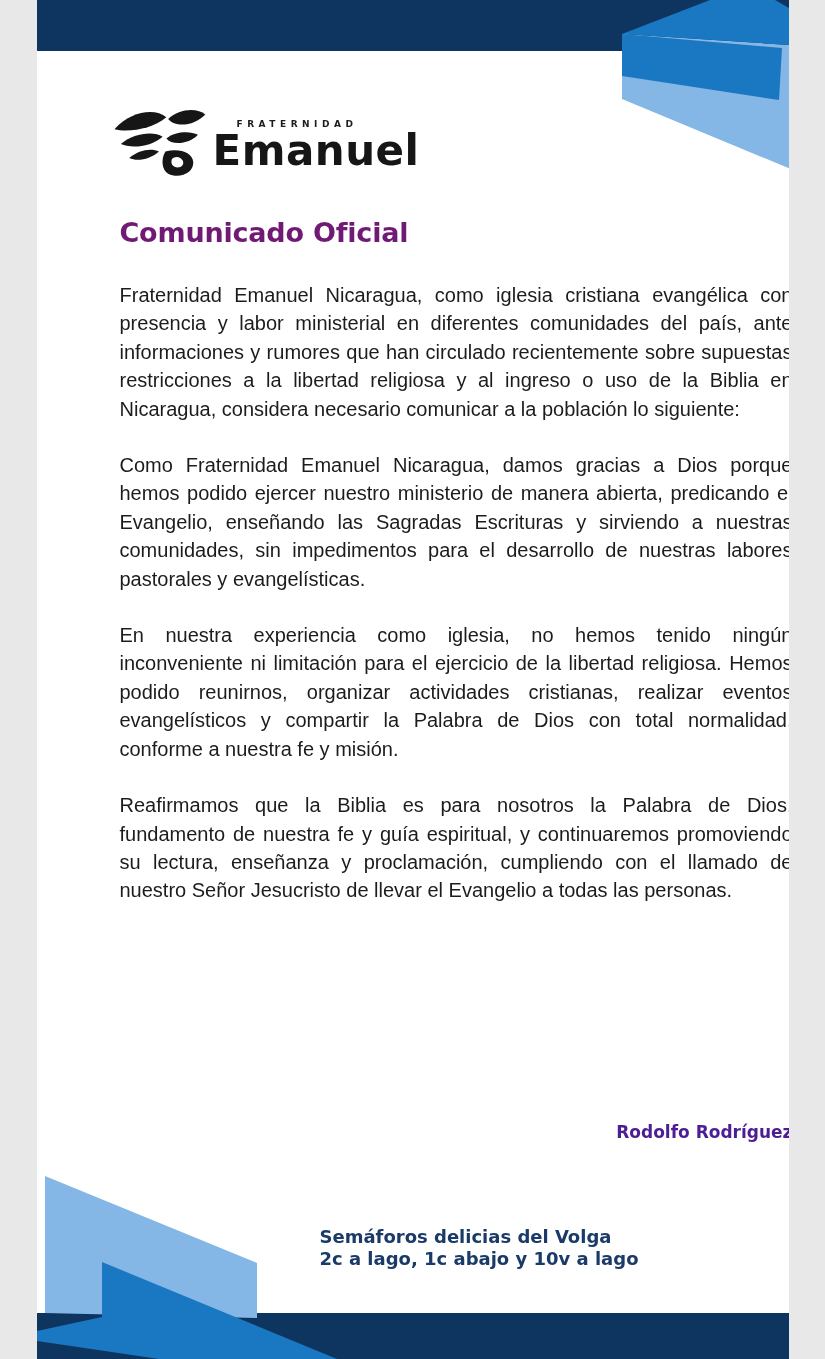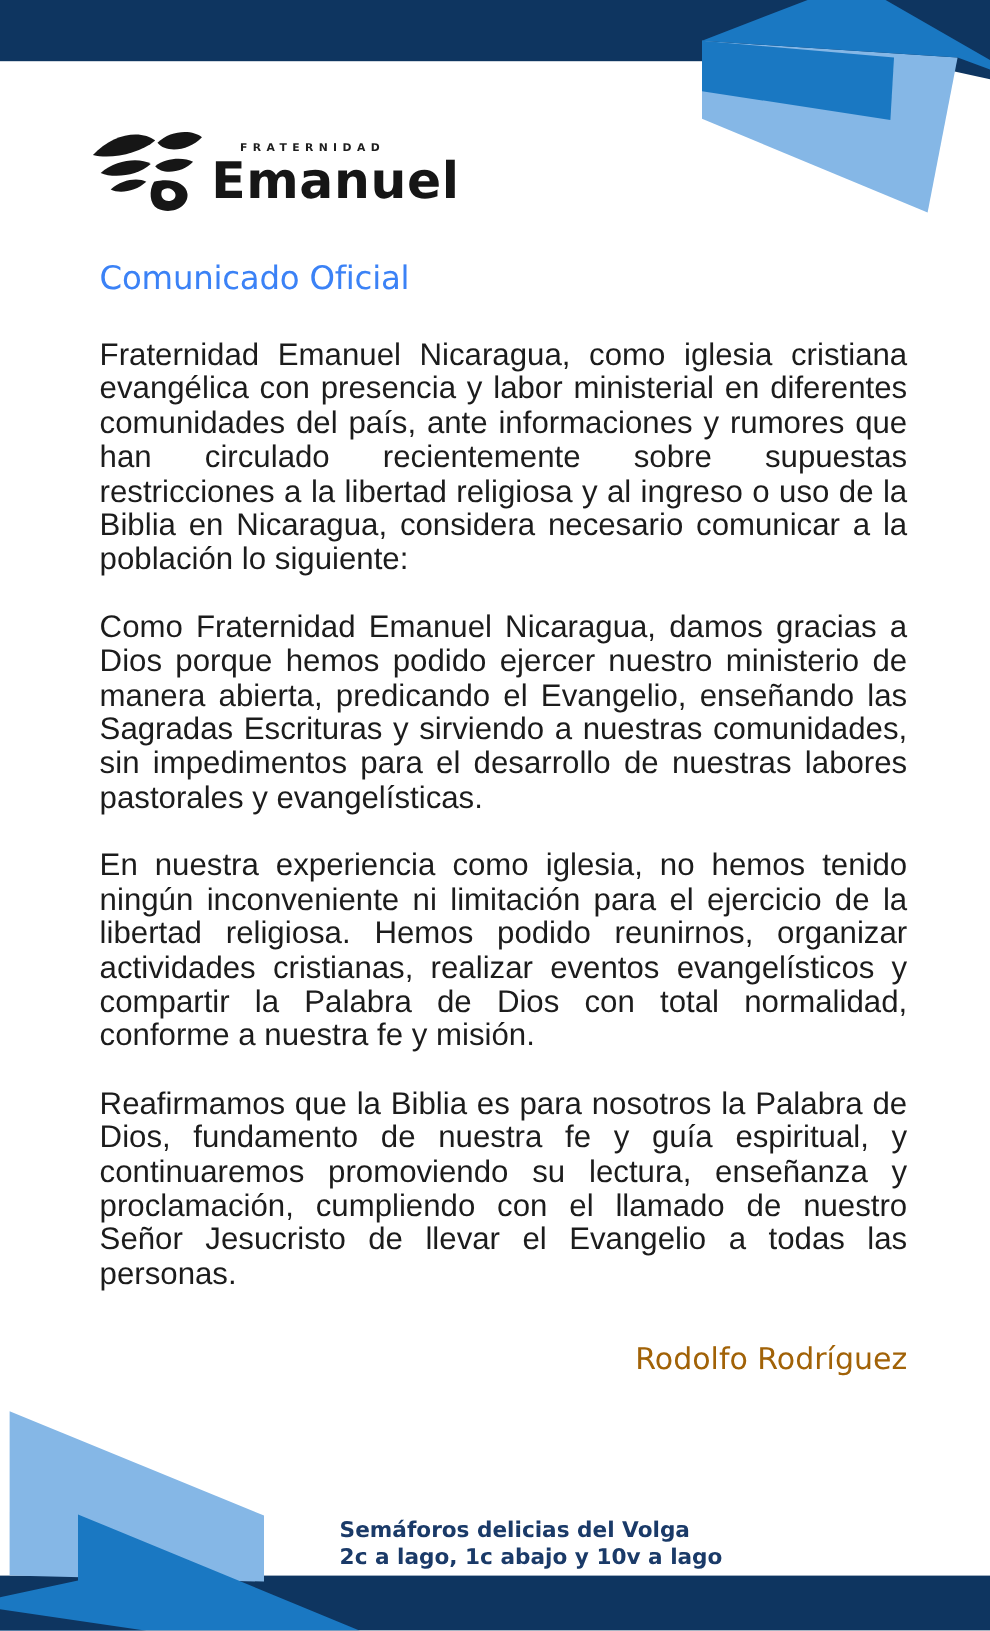--- a/index.html
+++ b/index.html
@@ -1,18 +1,18 @@
 <!DOCTYPE html>
 <html><head>
 <meta charset="utf-8">
 <style>
   html, body { margin: 0; padding: 0; background: #e8e8e8; }
   .page {
     position: relative;
-    width: 825px;
+    width: 752px;
     height: 1359px;
     margin: 0 auto;
     background: #ffffff;
     overflow: hidden;
     font-family: "Liberation Sans", sans-serif;
   }
   .decor { position: absolute; left: 0; pointer-events: none; }
   .decor.top { top: 0; }
   .decor.bottom { bottom: 0; }
 
@@ -43,62 +43,61 @@
     letter-spacing: 0.5px;
   }
 
   .doc-title {
     position: absolute;
     left: 83px;
     top: 217px;
     margin: 0;
     font-family: "DejaVu Sans", sans-serif;
     font-size: 27px;
-    font-weight: normal;
+    font-weight: bold;
     letter-spacing: -0.2px;
-    color: #3b82f6;
+    color: #701a75;
   }
 
   .body-text {
     position: absolute;
     left: 83px;
     top: 281px;
     width: 673px;
   }
   .body-text p {
     margin: 0 0 28px 0;
-    font-size: 26px;
+    font-size: 20px;
     line-height: 28.4px;
     text-align: justify;
     color: #1c1c1c;
   }
 
   .signature {
     position: absolute;
     left: 83px;
     top: 1122px;
     width: 673px;
     text-align: right;
     font-family: "DejaVu Sans", sans-serif;
-    font-weight: normal;
-    font-size: 25px;
+    font-weight: bold;
+    font-size: 17px;
     line-height: 21.5px;
-    color: #a16207;
+    color: #4c1d95;
   }
 
   .address {
     position: absolute;
     left: 283px;
     top: 1226px;
     font-family: "DejaVu Sans", sans-serif;
     font-weight: bold;
     font-size: 18px;
     line-height: 21.5px;
     color: #1a3a68;
-    margin-top: 39px;
   }
 </style>
 </head>
 <body>
 
 <div class="page">
 
   <svg class="decor top" width="825" height="190" viewBox="0 0 825 190" aria-hidden="true">
     <rect x="0" y="0" width="825" height="51" fill="#0e3560"></rect>
     <polygon points="765,42 825,52 825,66 765,53" fill="#0e3560"></polygon>

